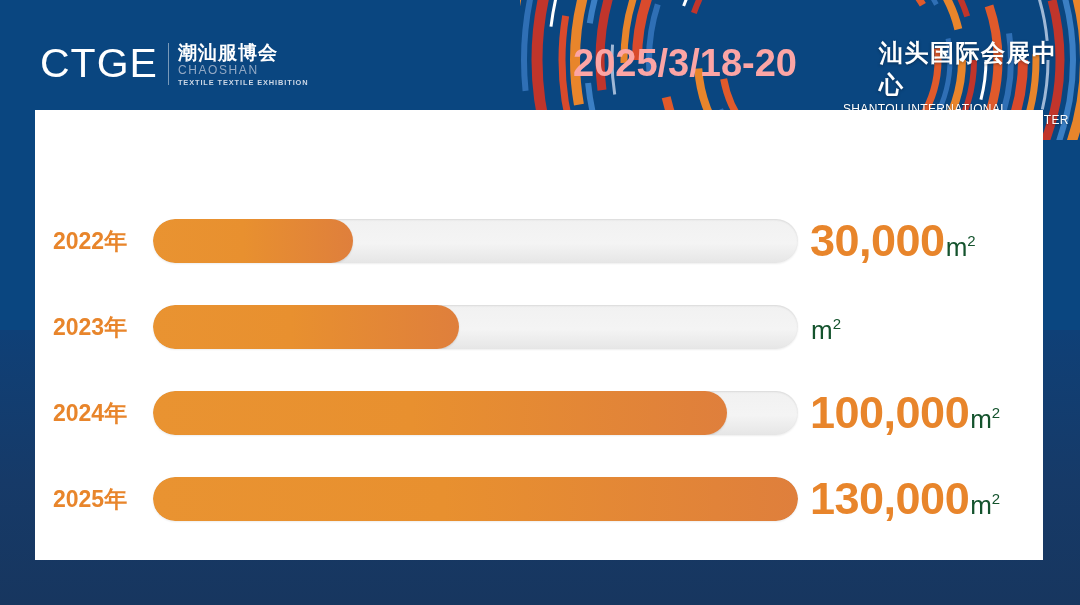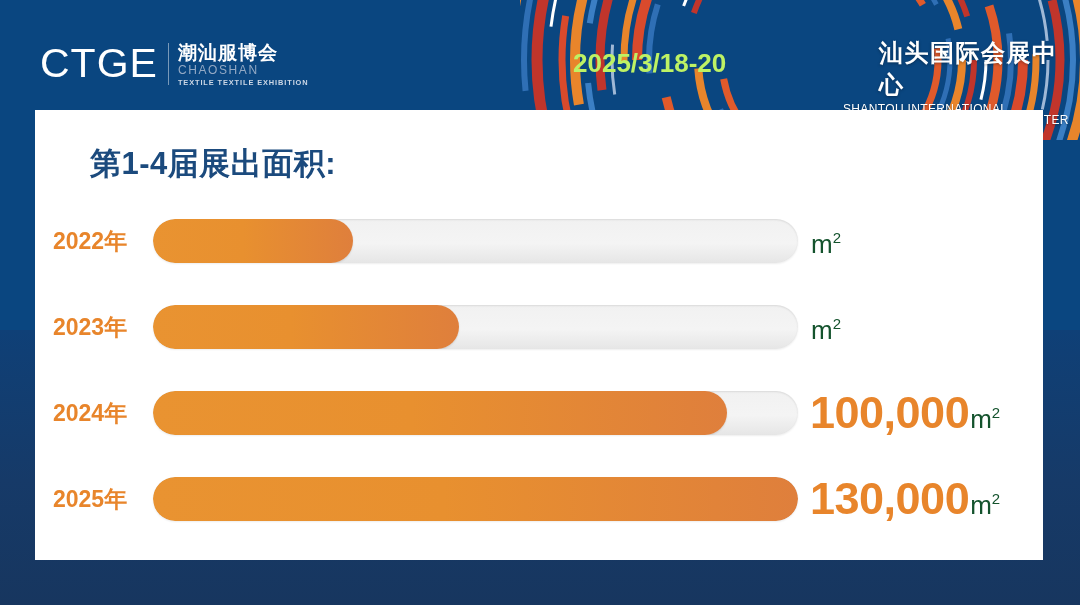--- a/index.html
+++ b/index.html
@@ -28,21 +28,21 @@
      line-height:44px;
   }
   .logo-sep{width:1px;height:42px;background:rgba(255,255,255,.45);margin:2px 9px 0 10px;}
   .logo-right{display:flex;flex-direction:column;padding-top:1px;}
   .logo-cn{font-size:19px;font-weight:700;color:#ffffff;letter-spacing:1px;line-height:21px;}
   .logo-py{font-size:12px;color:#93a9c4;letter-spacing:1.6px;line-height:12px;margin-top:1px;}
   .logo-en{font-size:7.4px;color:#cdd8e6;letter-spacing:.9px;line-height:10px;margin-top:2px;font-weight:700;}
 
   .dateblk{position:absolute;left:573px;top:24px;}
   .date-text{
-    font-size:26px;font-weight:700;color:#bef264;letter-spacing:0px;line-height:48px;
+    font-size:38px;font-weight:700;color:#fca5a5;letter-spacing:0px;line-height:48px;
     font-family:"Liberation Sans",sans-serif;
   }
   .venue{position:absolute;left:843px;top:22px;text-align:left;}
   .venue-cn{font-size:24px;font-weight:700;color:#ffffff;letter-spacing:1.5px;line-height:32px;
             text-shadow:0 1px 3px rgba(0,0,0,.35);margin-left:36px;}
   .venue-en{font-size:12px;font-weight:400;color:#ffffff;letter-spacing:.35px;line-height:11px;margin-top:3px;
             text-shadow:0 1px 2px rgba(0,0,0,.4);}
 
   
   .card{position:absolute;left:35px;top:110px;width:1008px;height:450px;background:#ffffff;}
@@ -141,30 +141,30 @@
       <div class="date-text">2025/3/18-20</div>
     </div>
 
     <div class="venue">
       <div class="venue-cn">汕头国际会展中心</div>
       <div class="venue-en">SHANTOU INTERNATIONAL CONVENTION &amp; EXHIBITION CENTER</div>
     </div>
   </div>
 
   <div class="card">
-    <div class="card-title">第1-4届展出面积:</div>
 
     <div class="rows">
 
       <div class="row">
         <div class="year">2022年</div>
         <div class="track">
           <div class="fill" style="width: 31%;"></div>
         </div>
         <div class="value">
+          <span class="value-num">30,000</span>
           <span class="value-unit">m<sup>2</sup></span>
         </div>
       </div>
 
       <div class="row">
         <div class="year">2023年</div>
         <div class="track">
           <div class="fill" style="width: 47.5%;"></div>
         </div>
         <div class="value">

